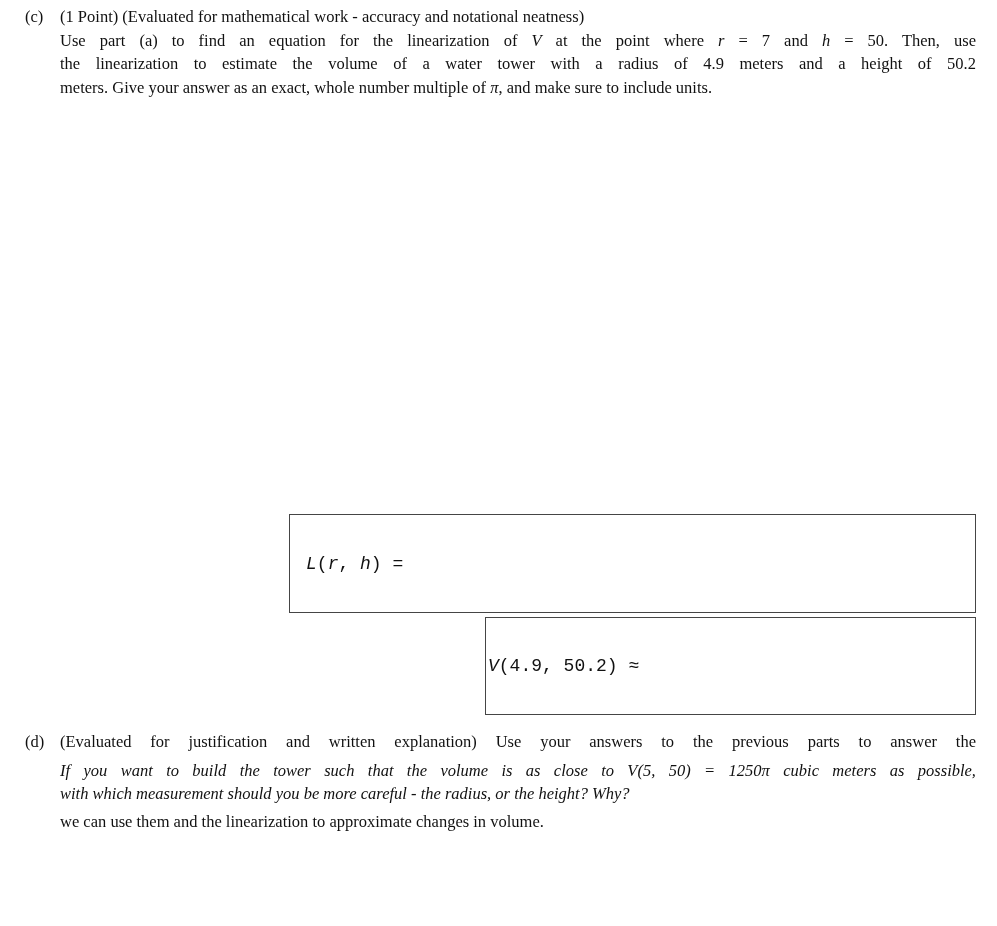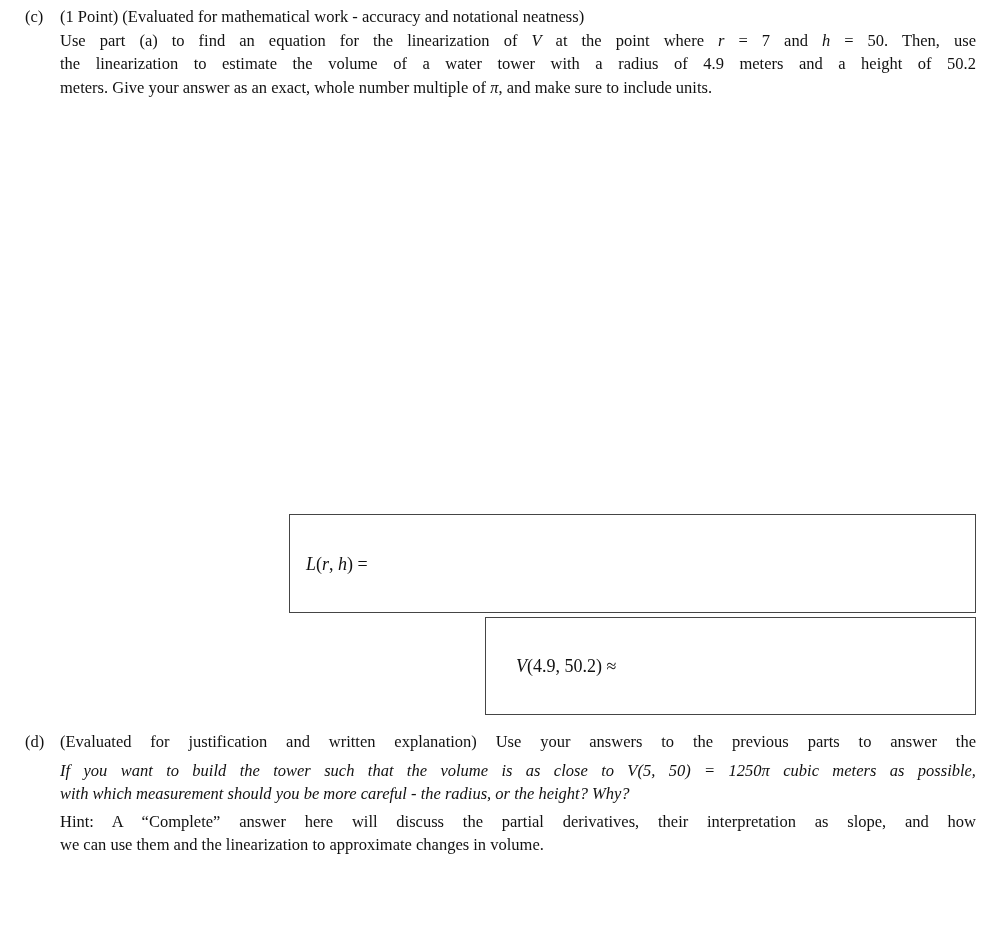--- a/index.html
+++ b/index.html
@@ -45,34 +45,35 @@
   .seg-i { font-style: italic; }
   .answer-box {
     position: absolute;
     box-sizing: border-box;
     border: 1.5px solid #454545;
     background: #ffffff;
     display: flex;
     align-items: center;
     font-size: 18px;
     line-height: 22px;
+    font-family: Liberation Mono, monospace;
   }
   .answer-box.box-linearization {
     left: 289px;
     top: 514px;
     width: 687px;
     height: 99px;
     padding-left: 16px;
   }
   .answer-box.box-volume {
     left: 485px;
     top: 617px;
     width: 491px;
     height: 98px;
-    padding-left: 30px;
+    padding-left: 2px;
   }
 </style>
 </head>
 <body>
 
 <div class="page">
 
   <div class="section part-c">
     <span class="part-label">(c)</span>
     <div class="part-content">
@@ -93,19 +94,18 @@
 
   <div class="section part-d">
     <span class="part-label">(d)</span>
     <div class="part-content">
       <div class="line jl"><span>(Evaluated for justification and written explanation) Use your answers to the previous parts to answer the</span></div>
       <div class="para-question">
         <div class="line jl"><span class="seg-i">If you want to build the tower such that the volume is as close to V(5, 50) = 1250π cubic meters as possible,</span></div>
         <div class="line"><span class="seg-i">with which measurement should you be more careful - the radius, or the height? Why?</span></div>
       </div>
       <div class="para-hint">
-        <div class="line jl"><span>Hint: A “Complete” answer here will discuss the partial derivatives, their interpretation as slope, and how</span></div>
         <div class="line"><span>we can use them and the linearization to approximate changes in volume.</span></div>
       </div>
     </div>
   </div>
 
 </div>
 
 </body></html>

